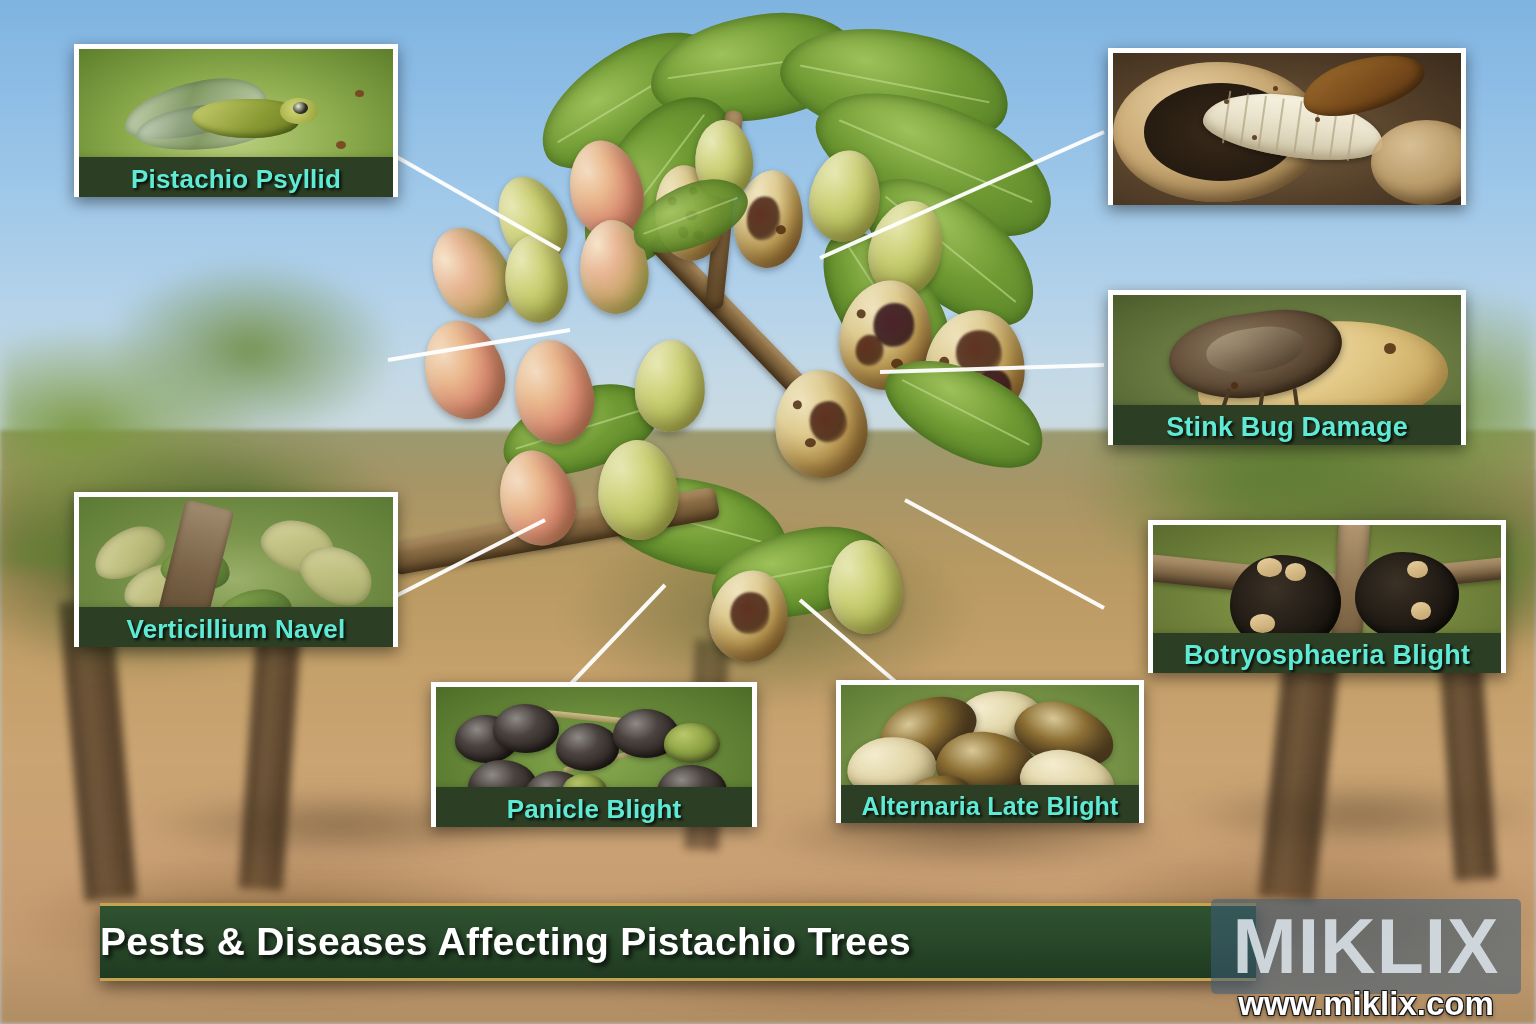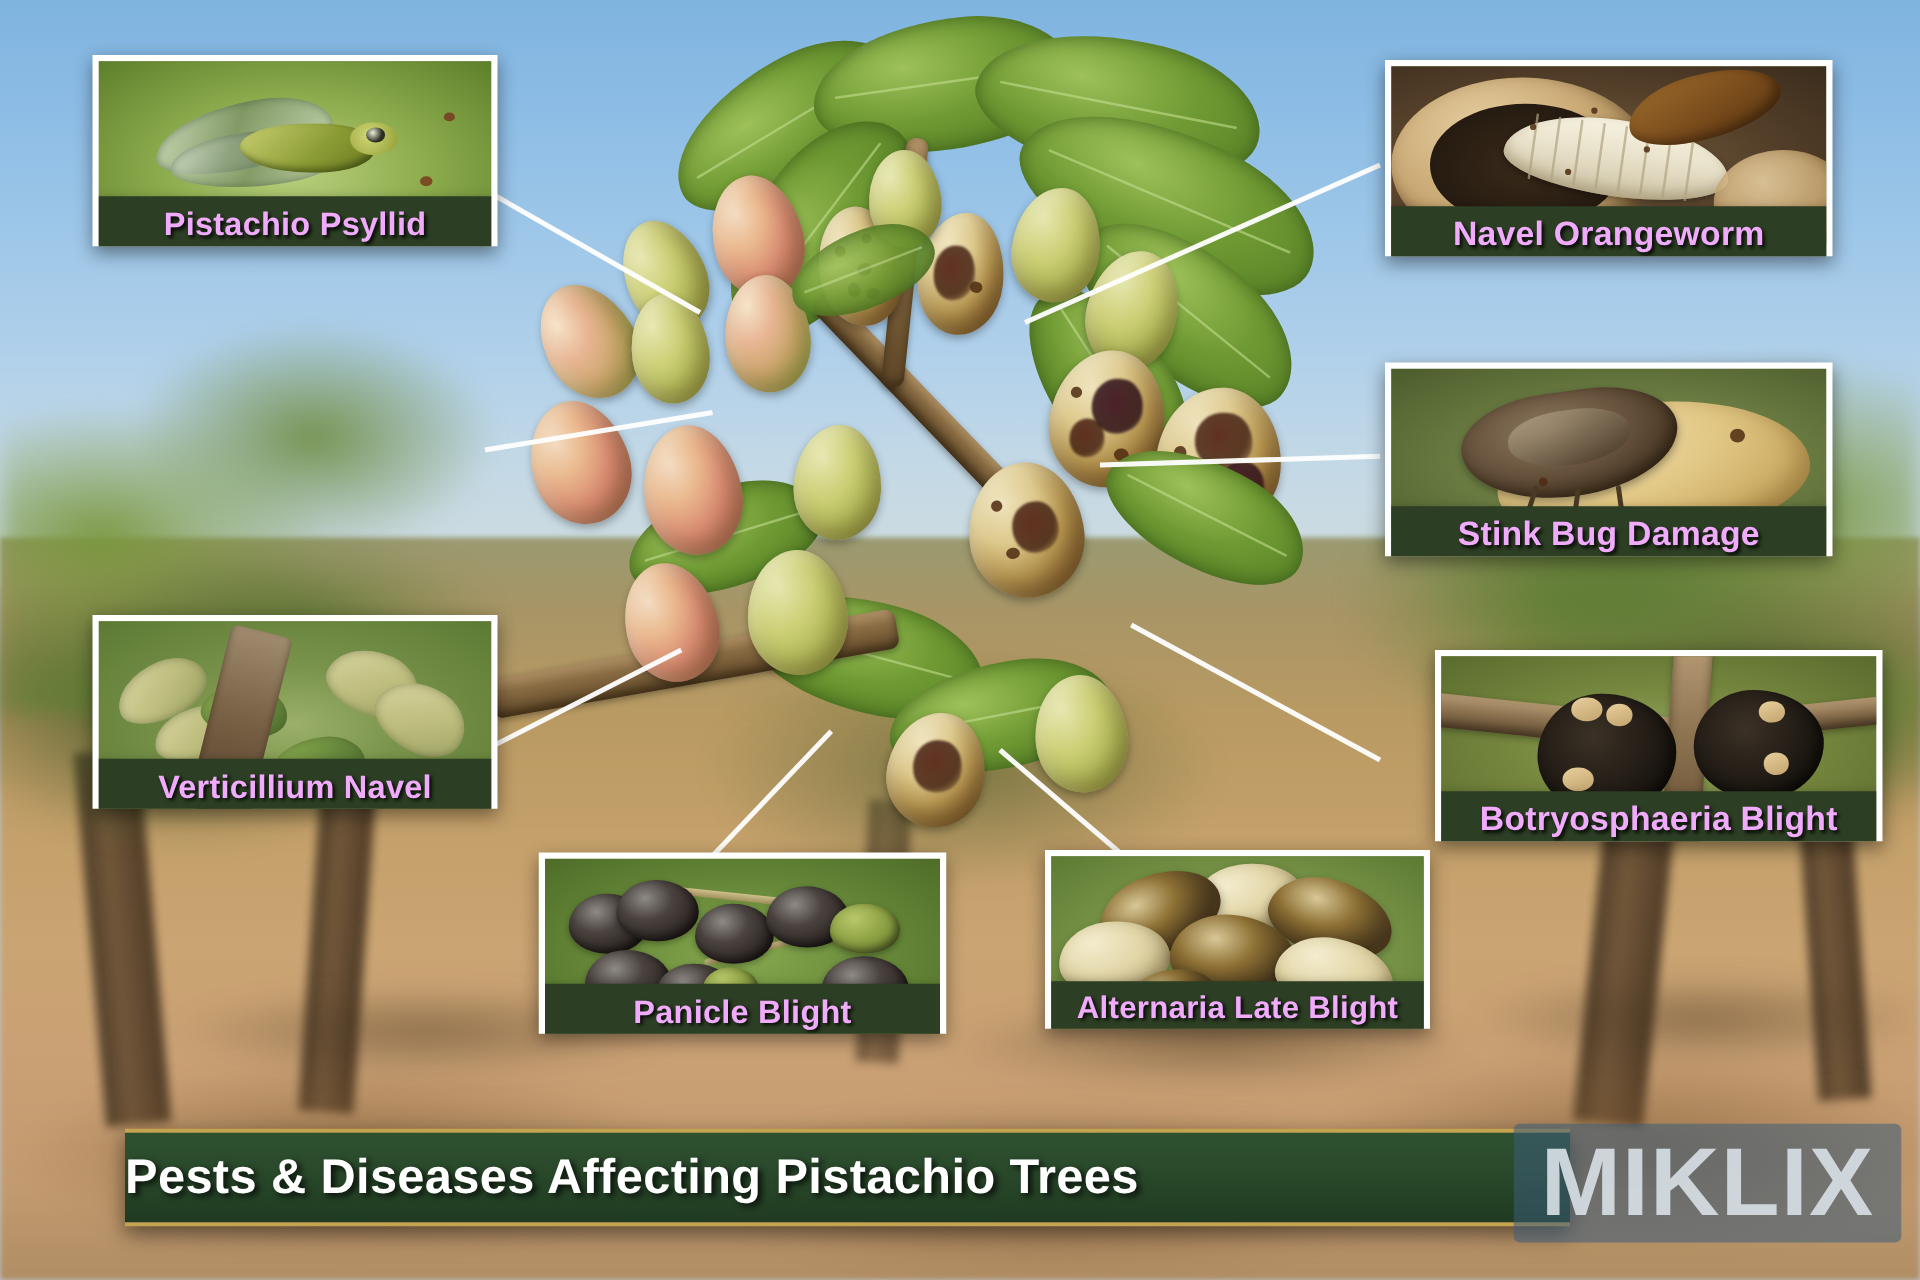--- a/index.html
+++ b/index.html
@@ -124,21 +124,21 @@
   .card .photo {
     width: 100%; height: 100%;
     position: relative; overflow: hidden;
     background: #6a7a3a;
   }
   .card .label {
     position: absolute; left: -5px; bottom: -6px;
     width: calc(100% + 10px);
     box-sizing: border-box;
     background: #2c3e23;
-    color: #f0abfc;
+    color: #5eead4;
     text-align: center;
     font-weight: bold;
     letter-spacing: .2px;
     text-shadow: 2px 2px 3px rgba(0,0,0,.85);
     padding: 7px 6px 8px 6px;
     box-shadow: 0 4px 9px rgba(0,0,0,.45);
   }
 
   
   .ph { position:absolute; inset:0; }
@@ -439,21 +439,20 @@
           <div class="seg" style="left:72%;"></div>
             <div class="seg" style="left:82%;"></div>
         </div>
         <div class="pupa" style="left:54%; top:4%; width:36%; height:34%; transform:rotate(-16deg);"></div>
         <div class="shell" style="left:74%; top:44%; width:32%; height:56%; opacity:.9;"></div>
         <div class="speck" style="left:32%; top:30%; width:5px; height:5px;"></div>
         <div class="speck" style="left:46%; top:22%; width:5px; height:5px;"></div>
         <div class="speck" style="left:58%; top:42%; width:5px; height:5px;"></div>
         <div class="speck" style="left:40%; top:54%; width:5px; height:5px;"></div>
       </div>
-      <div class="label" style="font-size:27px;">Navel Orangeworm</div>
     </div>
   </div>
 
   <div class="card" style="left:1108px; top:290px; width:348px; height:150px;">
     <div class="photo">
       <div class="ph ph-stink">
         <div class="pist-hull" style="left:24%; top:18%; width:72%; height:74%; transform:rotate(-6deg);"></div>
         <div class="bug" style="left:16%; top:12%; width:50%; height:56%; transform:rotate(-8deg);">
           <div class="bug-shield"></div>
         </div>
@@ -519,14 +518,15 @@
     </div>
   </div>
 
   <div class="title-banner">
     <div class="title-text">Pests &amp; Diseases Affecting Pistachio Trees</div>
   </div>
 
   <div class="wm-box">
     <div class="wm-text">MIKLIX</div>
   </div>
+  <div class="wm-url">www.miklix.com</div>
 
 </div>
 
 </body></html>

